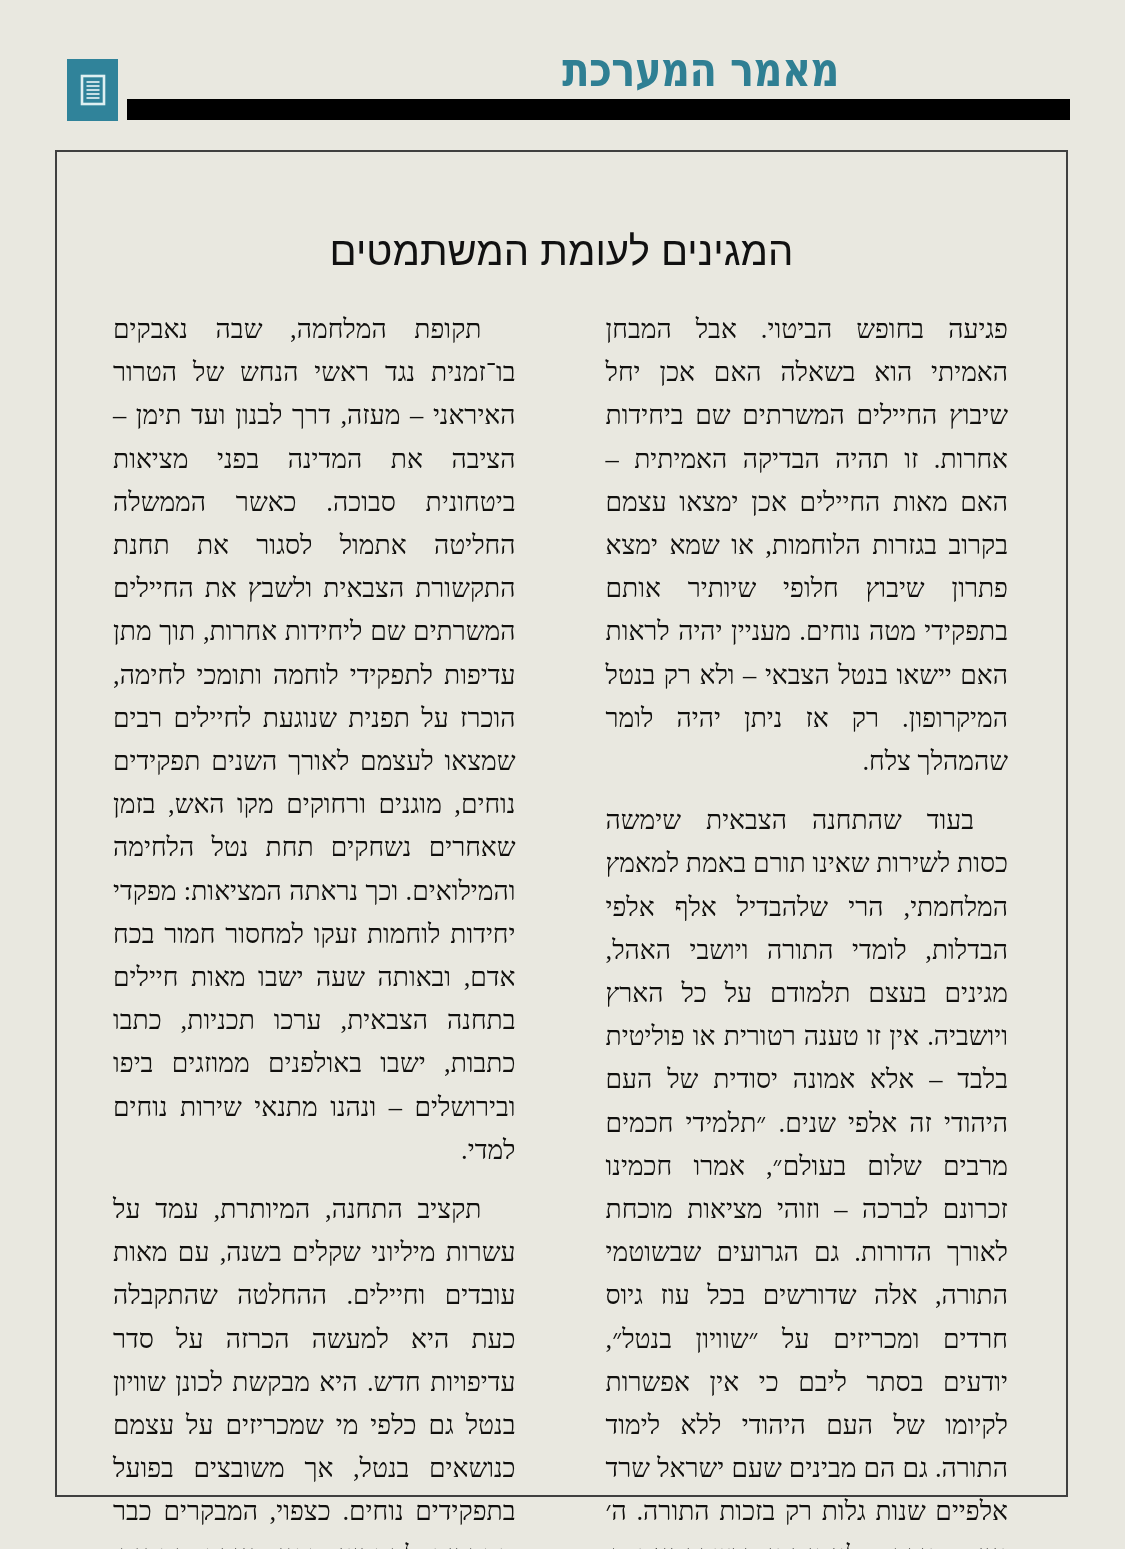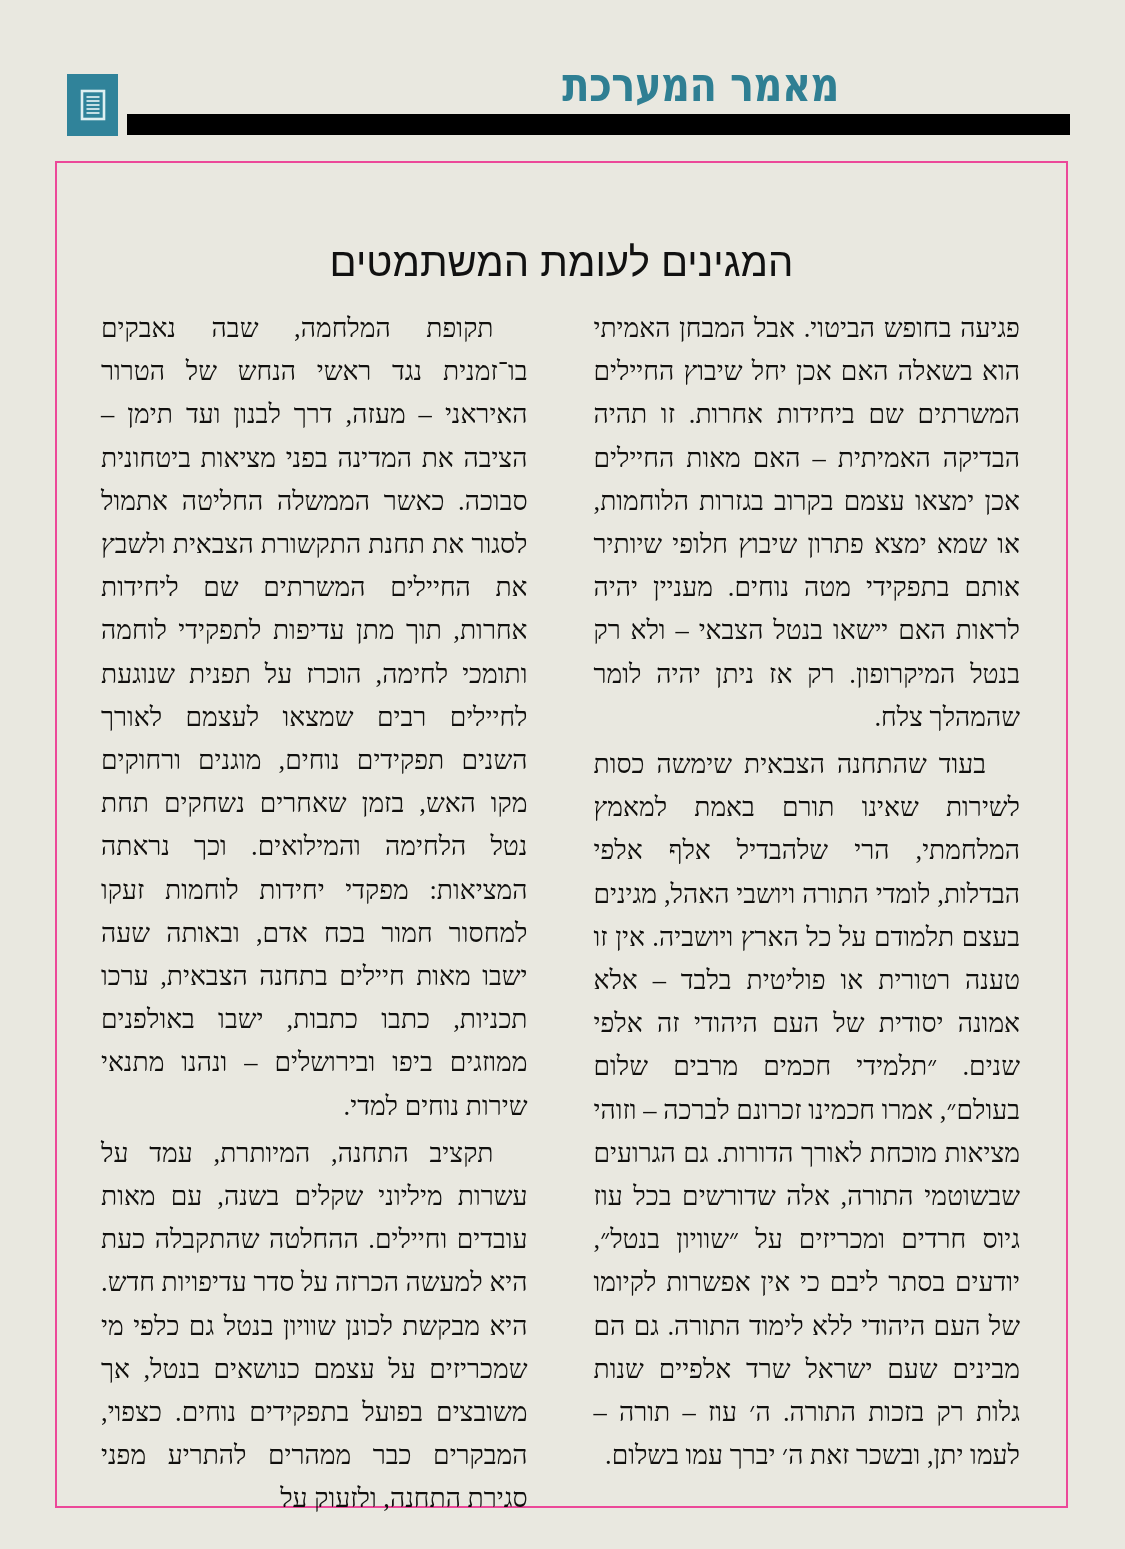--- a/index.html
+++ b/index.html
@@ -11,21 +11,21 @@
     height: 1549px;
     background: #e9e8e0;
     font-family: "Liberation Serif", "DejaVu Serif", serif;
     overflow: hidden;
     position: relative;
   }
 
   
   .page-header {
     position: absolute;
-    top: 17px;
+    top: 2px;
     left: 0;
     width: 894px;
     height: 140px;
   }
   .header-icon-box {
     position: absolute;
     left: 67px;
     top: 57px;
     width: 51px;
     height: 62px;
@@ -57,24 +57,24 @@
     letter-spacing: -0.5px;
     white-space: nowrap;
     transform: scaleY(1.18);
     transform-origin: top right;
   }
 
   
   .article-frame {
     position: absolute;
     left: 55px;
-    top: 161px;
+    top: 150px;
     width: 1013px;
     height: 1347px;
-    border: 2px solid #ec4899;
+    border: 2px solid #404040;
     box-sizing: border-box;
   }
 
   .article-title {
     position: absolute;
     left: 0;
     right: 0;
     top: 50px;
     text-align: center;
     font-family: "Liberation Sans", "DejaVu Sans", sans-serif;
@@ -99,21 +99,21 @@
     flex: 1 1 0;
     font-size: 26.5px;
     line-height: 43.2px;
     text-align: justify;
     color: #100f0d;
     direction: rtl;
     unicode-bidi: isolate;
     hyphens: none;
   }
   .col p {
-    margin: 4px;
+    margin: 16px;
     text-indent: 34px;
     text-align: justify;
     text-justify: inter-word;
   }
   .col p.no-indent {
     text-indent: 0;
   }
   .col p:last-child {
     text-align: justify;
   }

